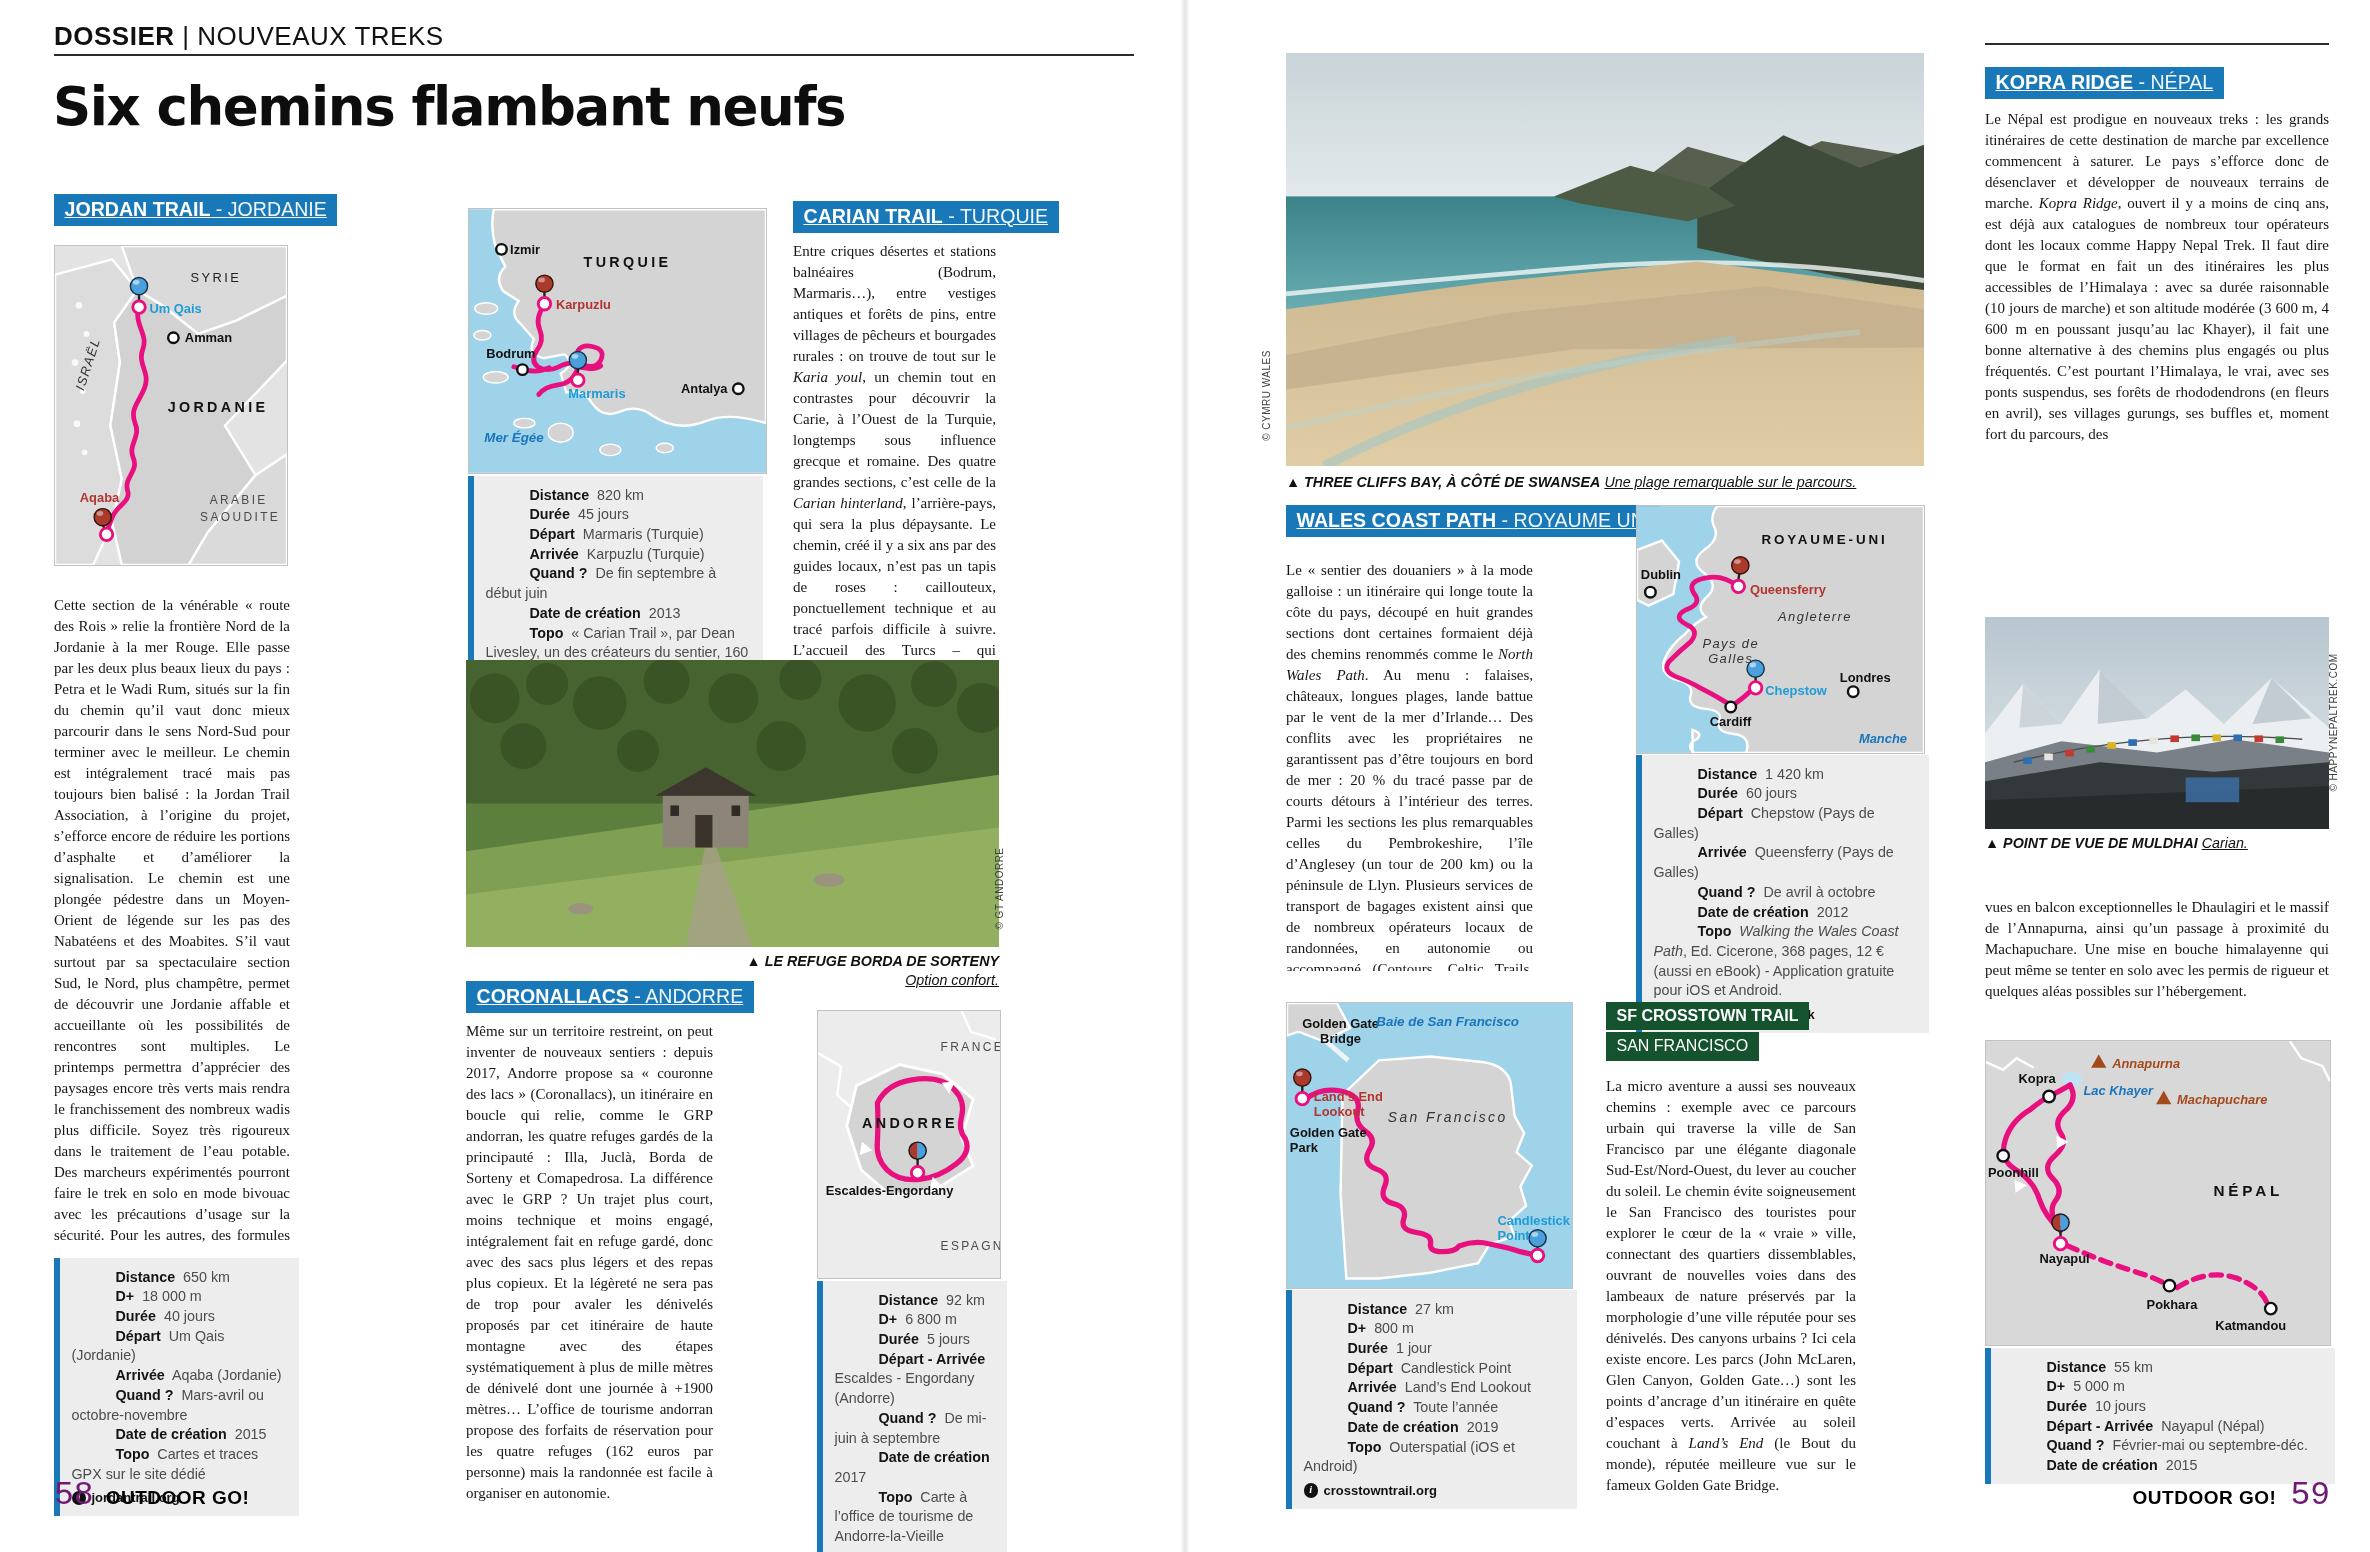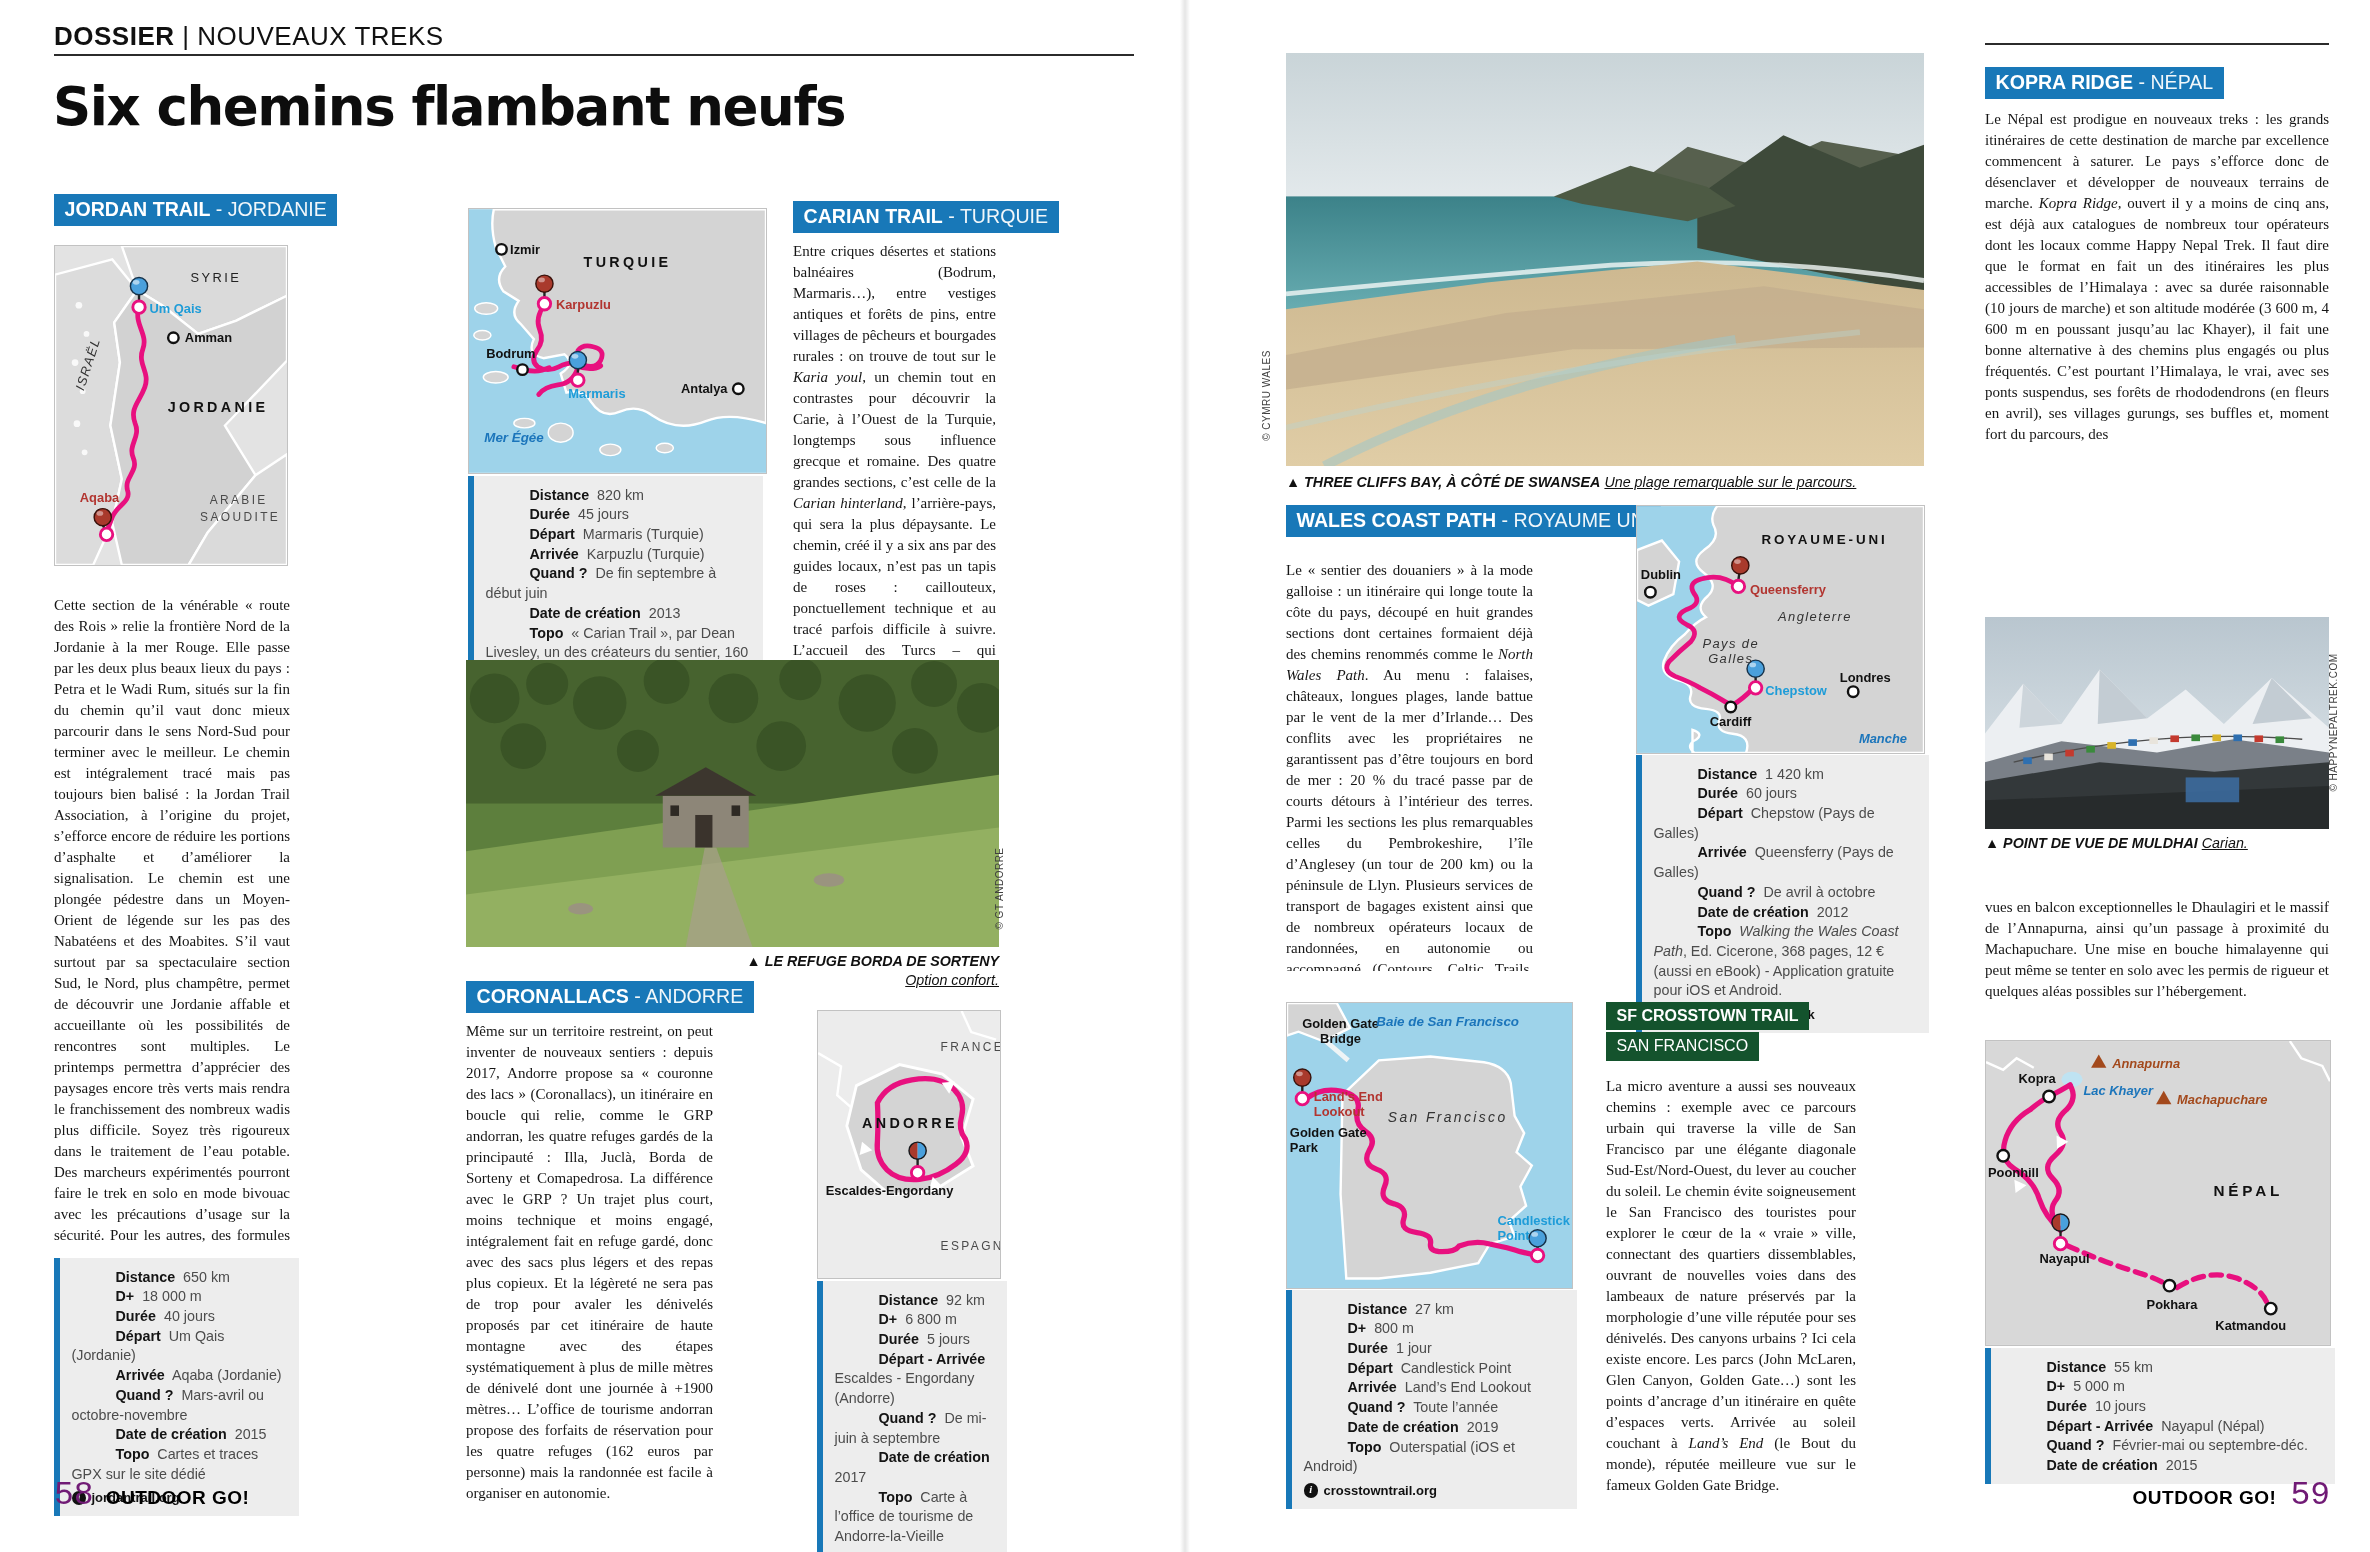--- a/index.html
+++ b/index.html
@@ -6,21 +6,21 @@
   #spread{position:relative;width:2371px;height:1552px;background:#ffffff;overflow:hidden;
           font-family:"Liberation Sans",sans-serif;color:#1a1a1a;padding-left:28px;}
   .abs{position:absolute;}
   
   .kicker{font-size:26px;letter-spacing:0.5px;color:#111;}
   .kicker b{font-weight:bold;}
   .rule{background:#2b2b2b;height:1.9px;}
   .title{font-family:"DejaVu Sans",sans-serif;font-weight:bold;font-size:53px;letter-spacing:-1.4px;color:#0d0d0d;}
   
   .chip{display:inline-block;background:#1878b8;color:#fff;font-size:19.6px;line-height:1;
-        padding:5.7px 10.5px 6.7px;white-space:nowrap;}
+        padding:5.7px 10.5px 6.7px;white-space:nowrap;text-decoration:underline;}
   .chip b{font-weight:bold;}
   .chip .region{font-weight:normal;opacity:.94;}
   .chip .region::before{content:" - ";}
   .chip2{display:inline-block;background:#14532d;color:#fff;font-size:16px;line-height:1;padding:5.7px 10.5px 6.7px;white-space:nowrap;text-align:right;}
   
   .serif{font-family:"Liberation Serif",serif;font-size:15px;line-height:21px;
          text-align:justify;color:#151515;overflow:hidden;hyphens:auto;-webkit-hyphens:auto;}
   
   .infobox{background:#ededed;border-left:6.7px solid #1878b8;padding:9.6px 11.5px 8.6px;
            font-size:14.3px;line-height:19.7px;color:#4c4c4c;}

